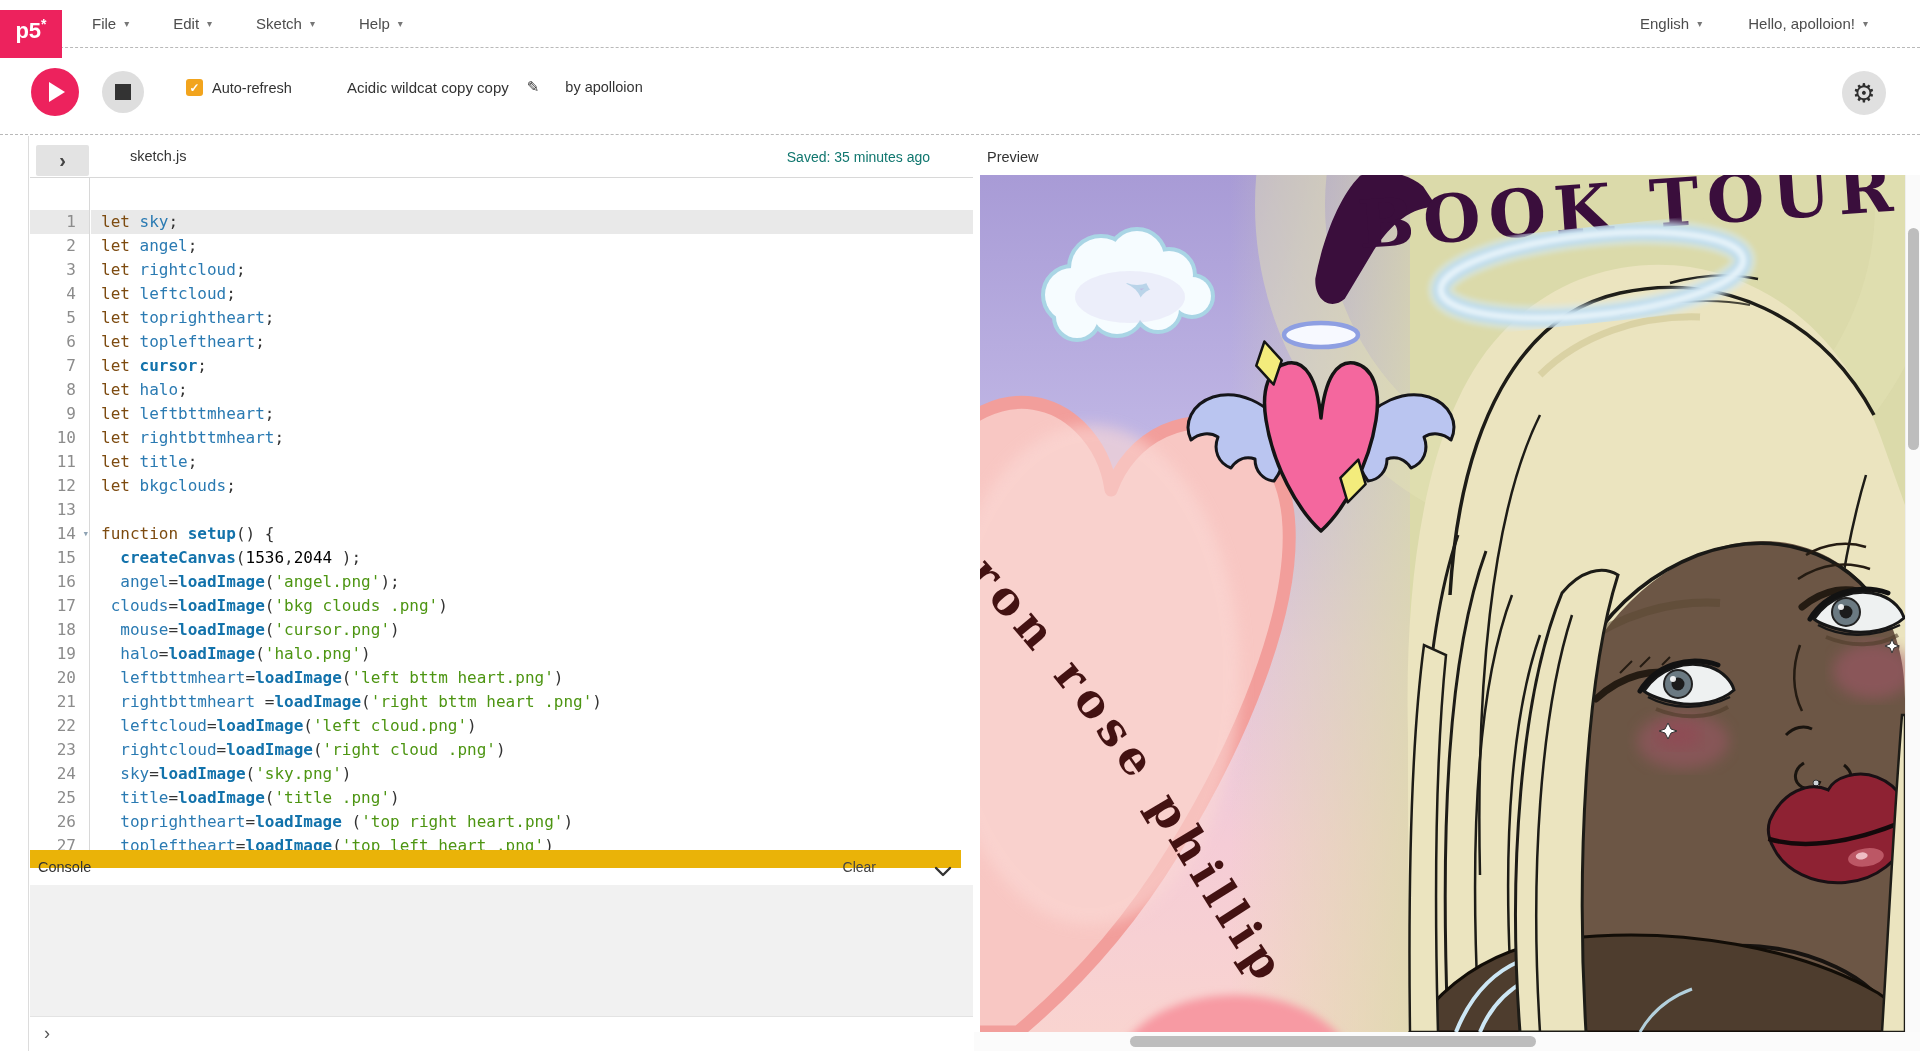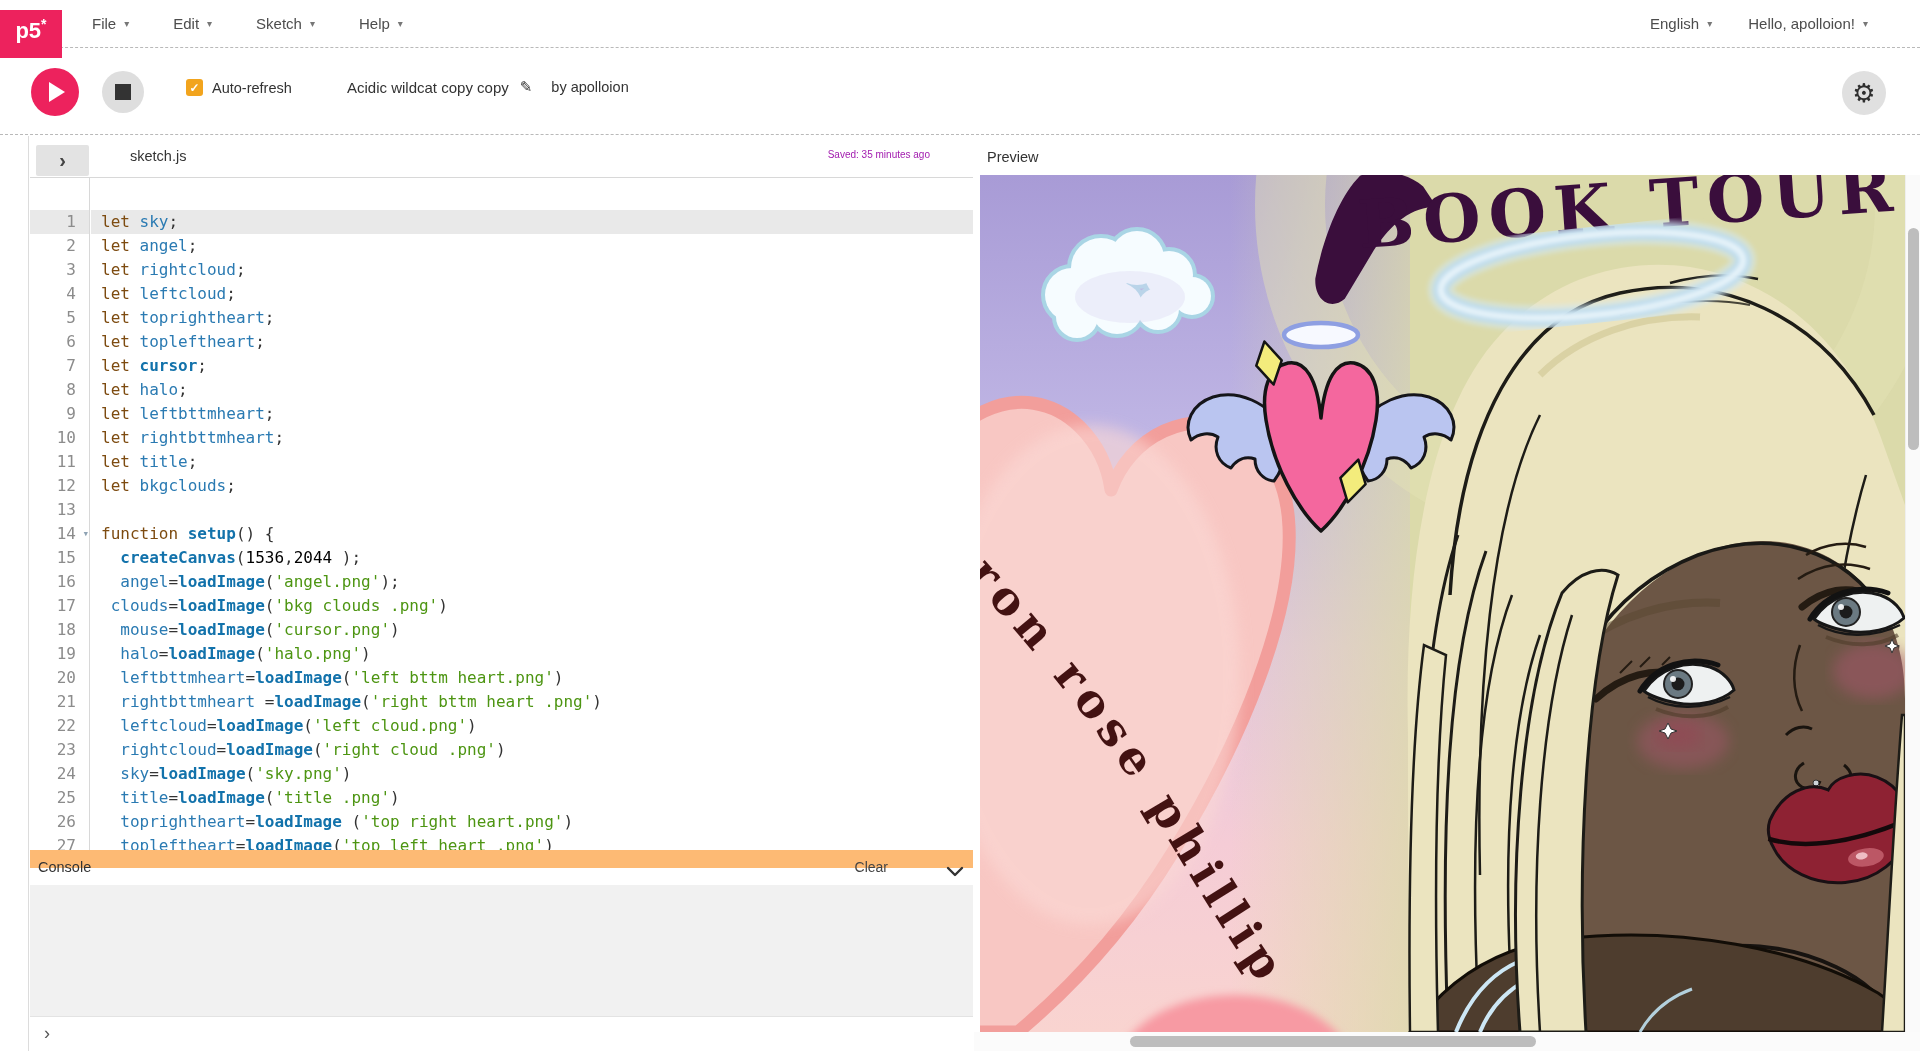--- a/index.html
+++ b/index.html
@@ -9,77 +9,77 @@
 
   
   .nav { position:absolute; top:0; left:0; right:0; height:48px; background:#fff;
          border-bottom:1px dashed #b9b9b9; display:flex; align-items:center; z-index:5; }
   .logo { width:62px; height:48px; background:#ed225d; color:#fff; display:flex;
           align-items:flex-start; justify-content:center; font-weight:bold; font-size:22px; padding-top:8px;margin-top:20px; }
   .logo .star { font-size:14px; line-height:14px; margin-top:-1px; }
   .menu { display:flex; gap:44px; margin-left:30px; }
   .menu-item { font-size:15px; color:#4d4d4d; display:flex; align-items:center; gap:8px; cursor:pointer; }
   .caret { font-size:10px; color:#777; }
-  .nav-right { margin-left:auto; display:flex; gap:36px; margin-right:52px; }
+  .nav-right { margin-left:auto; display:flex; gap:46px; margin-right:52px; }
 
   
   .toolbar { position:absolute; top:49px; left:0; right:0; height:86px; background:#fff;
              border-bottom:1px dashed #b9b9b9; z-index:4; }
   .play-btn { position:absolute; left:31px; top:19px; width:48px; height:48px; border-radius:50%;
               background:#ed225d; cursor:pointer; }
   .play-tri { position:absolute; left:18px; top:14px; width:0; height:0;
               border-left:16px solid #fff; border-top:10px solid transparent; border-bottom:10px solid transparent; }
   .stop-btn { position:absolute; left:102px; top:22px; width:42px; height:42px; border-radius:50%;
               background:#dedede; cursor:pointer; }
   .stop-sq { position:absolute; left:13px; top:13px; width:16px; height:16px; background:#333; }
   .autorefresh { position:absolute; left:186px; top:30px; display:flex; align-items:center; gap:9px; }
   .checkbox { width:17px; height:17px; background:#f2a41d; border-radius:3px; color:#fff;
               font-size:12px; font-weight:bold; display:flex; align-items:center; justify-content:center; cursor:pointer; }
   .autorefresh-label { font-size:14.5px; color:#333; }
-  .title-group { position:absolute; left:347px; top:29px; display:flex; align-items:center; gap:11px; }
+  .title-group { position:absolute; left:347px; top:29px; display:flex; align-items:center; gap:18px; }
   .sketch-title { font-size:15px; color:#333; }
   .pencil { font-size:15px; color:#333; cursor:pointer; }
   .byline { font-size:14.5px; color:#333; margin-left:8px; }
   .gear-btn { position:absolute; left:1842px; top:22px; width:44px; height:44px; border-radius:50%;
               background:#e0e0e0; display:flex; align-items:center; justify-content:center; cursor:pointer; }
   .gear-glyph { font-size:26px; color:#2f2f2f; line-height:1; }
 
   
   .main { position:absolute; top:136px; left:0; right:0; bottom:0; }
   .left-strip { position:absolute; left:0; top:0; width:29px; bottom:0; background:#fff;
                 border-right:1px solid #dcdcdc; }
   .editor-pane { position:absolute; left:30px; top:0; width:943px; bottom:0; background:#fff; }
   .tabbar { position:absolute; left:0; top:0; right:0; height:42px; background:#fff;
             border-bottom:1px solid #d8d8d8; }
   .collapse-btn { position:absolute; left:6px; top:9px; width:53px; height:31px; background:#e3e3e3;
                   border-radius:2px; display:flex; align-items:center; justify-content:center;
                   font-size:20px; color:#444; font-weight:bold; cursor:pointer; }
   .tab-label { position:absolute; left:100px; top:12px; font-size:14.5px; color:#333; cursor:pointer; }
-  .saved { position:absolute; right:43px; top:13px; font-size:10px; color:#a21caf; }
+  .saved { position:absolute; right:43px; top:13px; font-size:14px; color:#0f766e; }
 
   .code-region { position:absolute; left:0; top:42px; right:0; height:672px; overflow:hidden; background:#fff; }
   .gutter { position:absolute; left:0; top:0; width:60px; bottom:0; border-right:1px solid #d8d8d8;
             padding-top:32px; font-family:"DejaVu Sans Mono", monospace; font-size:16px;
             color:#8c8c8c; text-align:right; }
   .gline { height:24px; line-height:24px; padding-right:13px; position:relative; }
   .gline.active { background:#e9e9e9; }
   .fold { position:absolute; right:0px; top:0px; font-size:11px; color:#8fa3b4; }
   .code-lines { position:absolute; left:61px; top:0; right:0; bottom:0; padding-top:32px;
                 font-family:"DejaVu Sans Mono", monospace; font-size:16px; cursor:text; }
   .cline { height:24px; line-height:24px; padding-left:10px; white-space:pre; }
   .cline.active { background:#e9e9e9; }
   .tk-k { color:#7d4b10; }
   .tk-v { color:#2a7ab2; }
   .tk-f { color:#1272ab; font-weight:bold; }
   .tk-s { color:#4d9512; }
   .tk-n { color:#000000; }
   .tk-p { color:#333; }
 
   .console { position:absolute; left:0; top:714px; right:0; bottom:0; }
-  .console-header { position:absolute; left:0; top:0; right:0; height:18px; background:#fdba74; }
+  .console-header { position:absolute; left:0; top:0; right:12px; height:18px; background:#eab308; }
   .console-title { position:absolute; left:8px; top:9px; font-size:14.5px; color:#333; }
   .clear-btn { position:absolute; right:85px; top:9px; font-size:14px; color:#444; cursor:pointer; }
   .console-caret { position:absolute; right:9px; top:13px; cursor:pointer; }
   .console-body { position:absolute; left:0; top:35px; right:0; height:131px; background:#f1f1f1; }
   .console-input { position:absolute; left:0; top:166px; right:0; bottom:0; background:#fff;
                    border-top:1px solid #e3e3e3; cursor:text; }
   .prompt { position:absolute; left:14px; top:6px; font-size:18px; color:#555; }
 
   
   .preview-pane { position:absolute; left:974px; top:0; right:0; bottom:0; background:#fff; }

